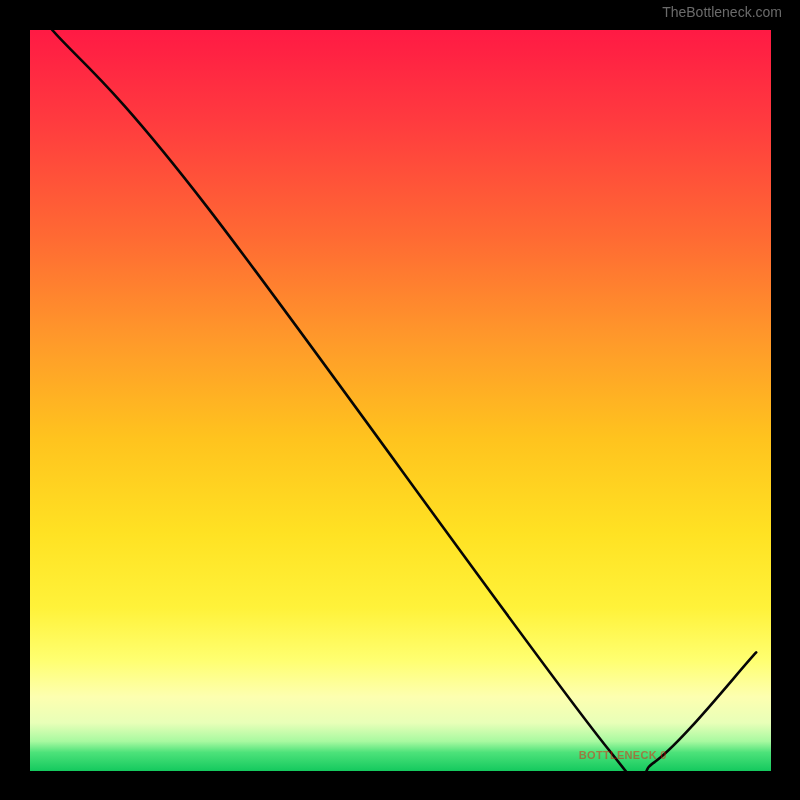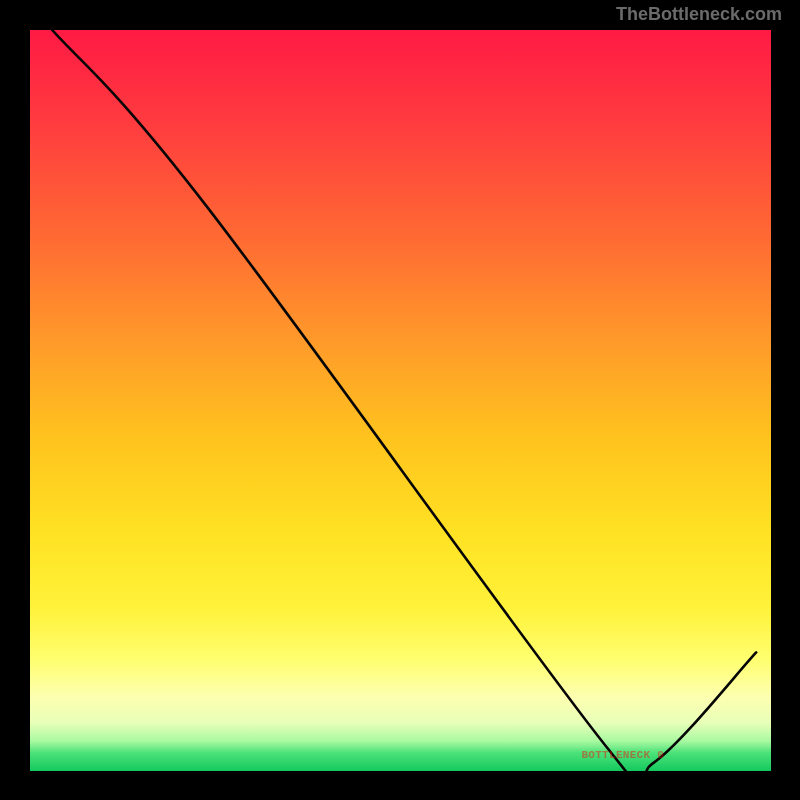--- a/index.html
+++ b/index.html
@@ -8,22 +8,22 @@
     height: 800px;
     background: #000;
     font-family: Arial, Helvetica, sans-serif;
     position: relative;
   }
   .watermark {
     position: absolute;
     top: 4px;
     right: 18px;
     color: #6b6b6b;
-    font-size: 18px;
-    font-weight: bold;
+    font-size: 14px;
+    font-weight: normal;
     z-index: 20;
   }
   .plot {
     position: absolute;
     left: 30px;
     top: 30px;
     width: 741px;
     height: 741px;
     background: linear-gradient(to bottom,
       #ff1a44 0%,
@@ -50,21 +50,20 @@
   .bottom-label {
     position: absolute;
     bottom: 10px;
     color: rgba(255,0,0,0.45);
     font-size: 11px;
     font-weight: bold;
     letter-spacing: 0.3px;
     white-space: nowrap;
     transform: translateX(-50%);
     z-index: 5;
-    font-family: Liberation Mono, monospace;
   }
 </style>
 </head>
 <body>
 
 <div class="watermark">TheBottleneck.com</div>
 
 <div class="plot">
 
   <svg viewBox="0 0 741 741" preserveAspectRatio="none">

